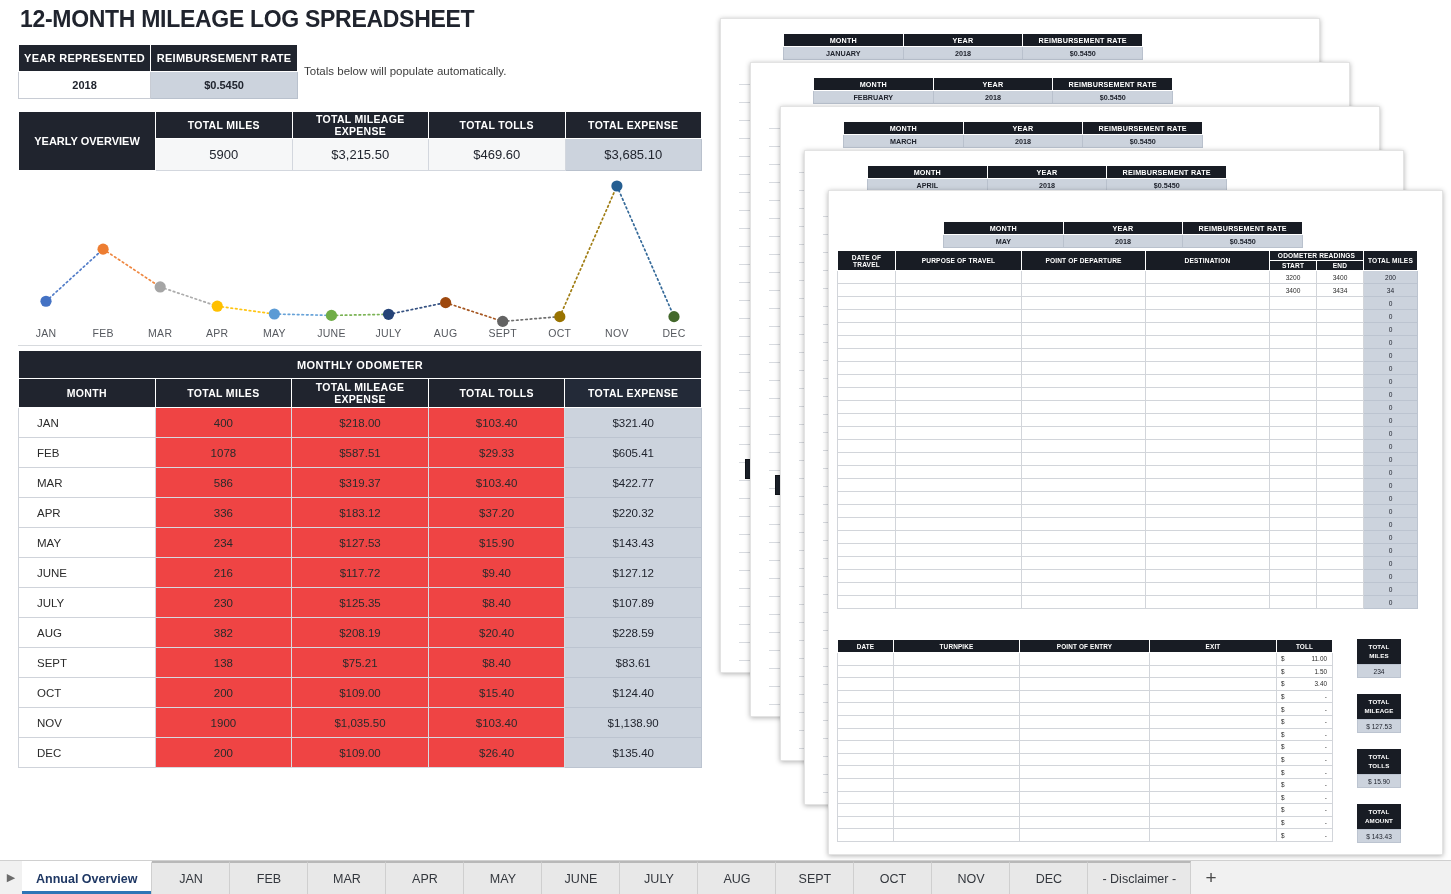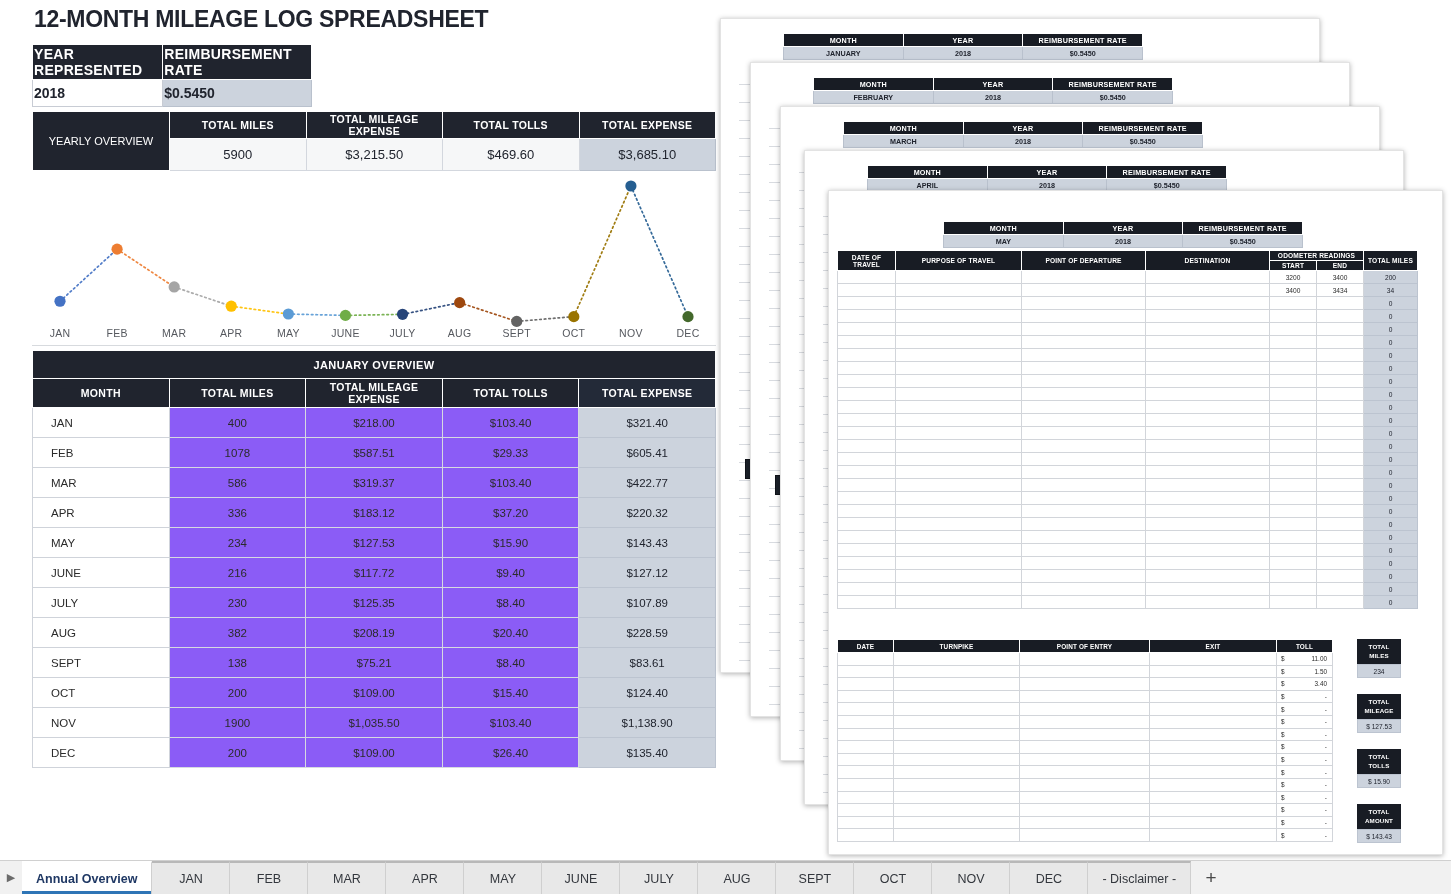--- a/index.html
+++ b/index.html
@@ -7,41 +7,41 @@
   body {
     width:1451px; height:894px;
     background:#ffffff;
     font-family:"Liberation Sans", sans-serif;
     overflow:hidden;
     position:relative;
   }
   .page { position:absolute; inset:0; }
 
   
-  .left { position:absolute; left:18px; top:0; width:712px; height:652px; }
+  .left { position:absolute; left:4px; top:0; width:712px; height:652px; }
 
   .title {
     position:absolute; left:16px; top:6px;
     font-size:23px; font-weight:bold; color:#20242e;
     letter-spacing:-0.3px;
   }
 
   
   .yr-table { position:absolute; left:14px; top:44px; width:280px; border-collapse:collapse; }
-  .yr-table td { border:1px solid #ffffff; height:27px; font-size:14px; }
+  .yr-table td { border:1px solid #ffffff; height:27px; text-align:center; font-size:11px; }
   .yr-head { background:#20242e; color:#fff; font-weight:bold; letter-spacing:.3px; font-size:10.5px; }
   .yr-val-white { background:#ffffff; color:#20242e; font-weight:bold; font-size:11px; border:1px solid #c8ccd4 !important; }
   .yr-val-blue  { background:#ccd3dd; color:#20242e; font-weight:bold; font-size:11px; border:1px solid #b9c1cd !important; }
 
   .instructions { position:absolute; left:300px; top:60px; width:400px; color:#3c3c3c; font-size:11.5px; line-height:23px; }
 
   
   .yo { position:absolute; left:14px; top:111px; width:684px; border-collapse:collapse; table-layout:fixed; }
   .yo td { border:1px solid #ffffff; text-align:center; }
-  .yo .lbl { width:137px; background:#20242e; color:#fff; font-weight:normal; font-size:11px; line-height:15px; }
+  .yo .lbl { width:137px; background:#20242e; color:#fff; font-weight:bold; font-size:11px; line-height:15px; }
   .yo .hd { background:#20242e; color:#fff; font-weight:bold; font-size:10.5px; height:26px; letter-spacing:.3px; }
   .yo .v  { background:#f6f7f8; color:#20242e; font-size:13px; height:32px; border:1px solid #d3d7de !important; }
   .yo .v.accent { background:#ccd3dd; border:1px solid #b9c1cd !important; }
 
   
   .chart { position:absolute; left:14px; top:176px; width:684px; height:170px; }
   .chart svg { display:block; }
   .xlab { position:absolute; left:14px; top:327px; width:684px; height:18px; }
   .xlab span {
     position:absolute; transform:translateX(-50%);
@@ -49,21 +49,21 @@
   }
   .chartrule { position:absolute; left:14px; top:345px; width:684px; height:1px; background:#d7dade; }
 
   
   .mo { position:absolute; left:14px; top:350px; width:684px; border-collapse:collapse; table-layout:fixed; }
   .mo td { border:1px solid #ffffff; text-align:center; }
   .mo .bigtitle { background:#20242e; color:#fff; font-weight:bold; font-size:11px; height:28px; letter-spacing:.4px; }
   .mo .hd { background:#20242e; color:#fff; font-weight:bold; font-size:10.5px; height:29px; letter-spacing:.3px; }
   .mo .hd.accent { background:#232a38; }
   .mo td.mon { text-align:left; padding-left:18px; background:#ffffff; color:#2b2b2b; font-size:11.5px; border:1px solid #cfd3da !important; }
-  .mo td.num { background:#8b5cf6; color:#2b2b2b; font-size:11.5px; border:1px solid #d6dae0 !important; }
+  .mo td.num { background:#ef4444; color:#2b2b2b; font-size:11.5px; border:1px solid #d6dae0 !important; }
   .mo td.tot { background:#ccd3dd; color:#20242e; font-size:11.5px; border:1px solid #bcc4d0 !important; }
   .mo tbody tr { height:30px; }
 
   
   .right { position:absolute; left:712px; top:0; width:739px; height:860px; }
   .sheet {
     position:absolute; background:#ffffff;
     box-shadow:0 1px 5px rgba(0,0,0,.30);
     border:1px solid #e3e3e3;
     overflow:hidden;
@@ -151,20 +151,21 @@
         <td class="yr-head">REIMBURSEMENT RATE</td>
       </tr>
       <tr>
         <td class="yr-val-white">2018</td>
         <td class="yr-val-blue">$0.5450</td>
       </tr>
     </tbody>
       </table>
 
     <div class="instructions">
+      <div>Totals below will populate automatically.</div>
     </div>
 
     <table class="yo">
       <tbody>
           <tr>
         <td class="lbl" rowspan="2">
           <span>YEARLY OVERVIEW</span>
         </td>
         <td class="hd">TOTAL MILES</td>
         <td class="hd">TOTAL MILEAGE EXPENSE</td>
@@ -219,21 +220,21 @@
         <span style="left: 484.727px;">SEPT</span>
         <span style="left: 541.818px;">OCT</span>
         <span style="left: 598.909px;">NOV</span>
         <span style="left: 656px;">DEC</span>
       </div>
     <div class="chartrule"></div>
 
     <table class="mo">
       <thead>
         <tr>
-          <td class="bigtitle" colspan="5">JANUARY OVERVIEW</td>
+          <td class="bigtitle" colspan="5">MONTHLY ODOMETER</td>
         </tr>
         <tr id="mo-head-row">
             <td class="hd">MONTH</td>
             <td class="hd">TOTAL MILES</td>
             <td class="hd">TOTAL MILEAGE EXPENSE</td>
             <td class="hd">TOTAL TOLLS</td>
             <td class="hd accent">TOTAL EXPENSE</td>
           </tr>
       </thead>
       <tbody id="mo-body">

